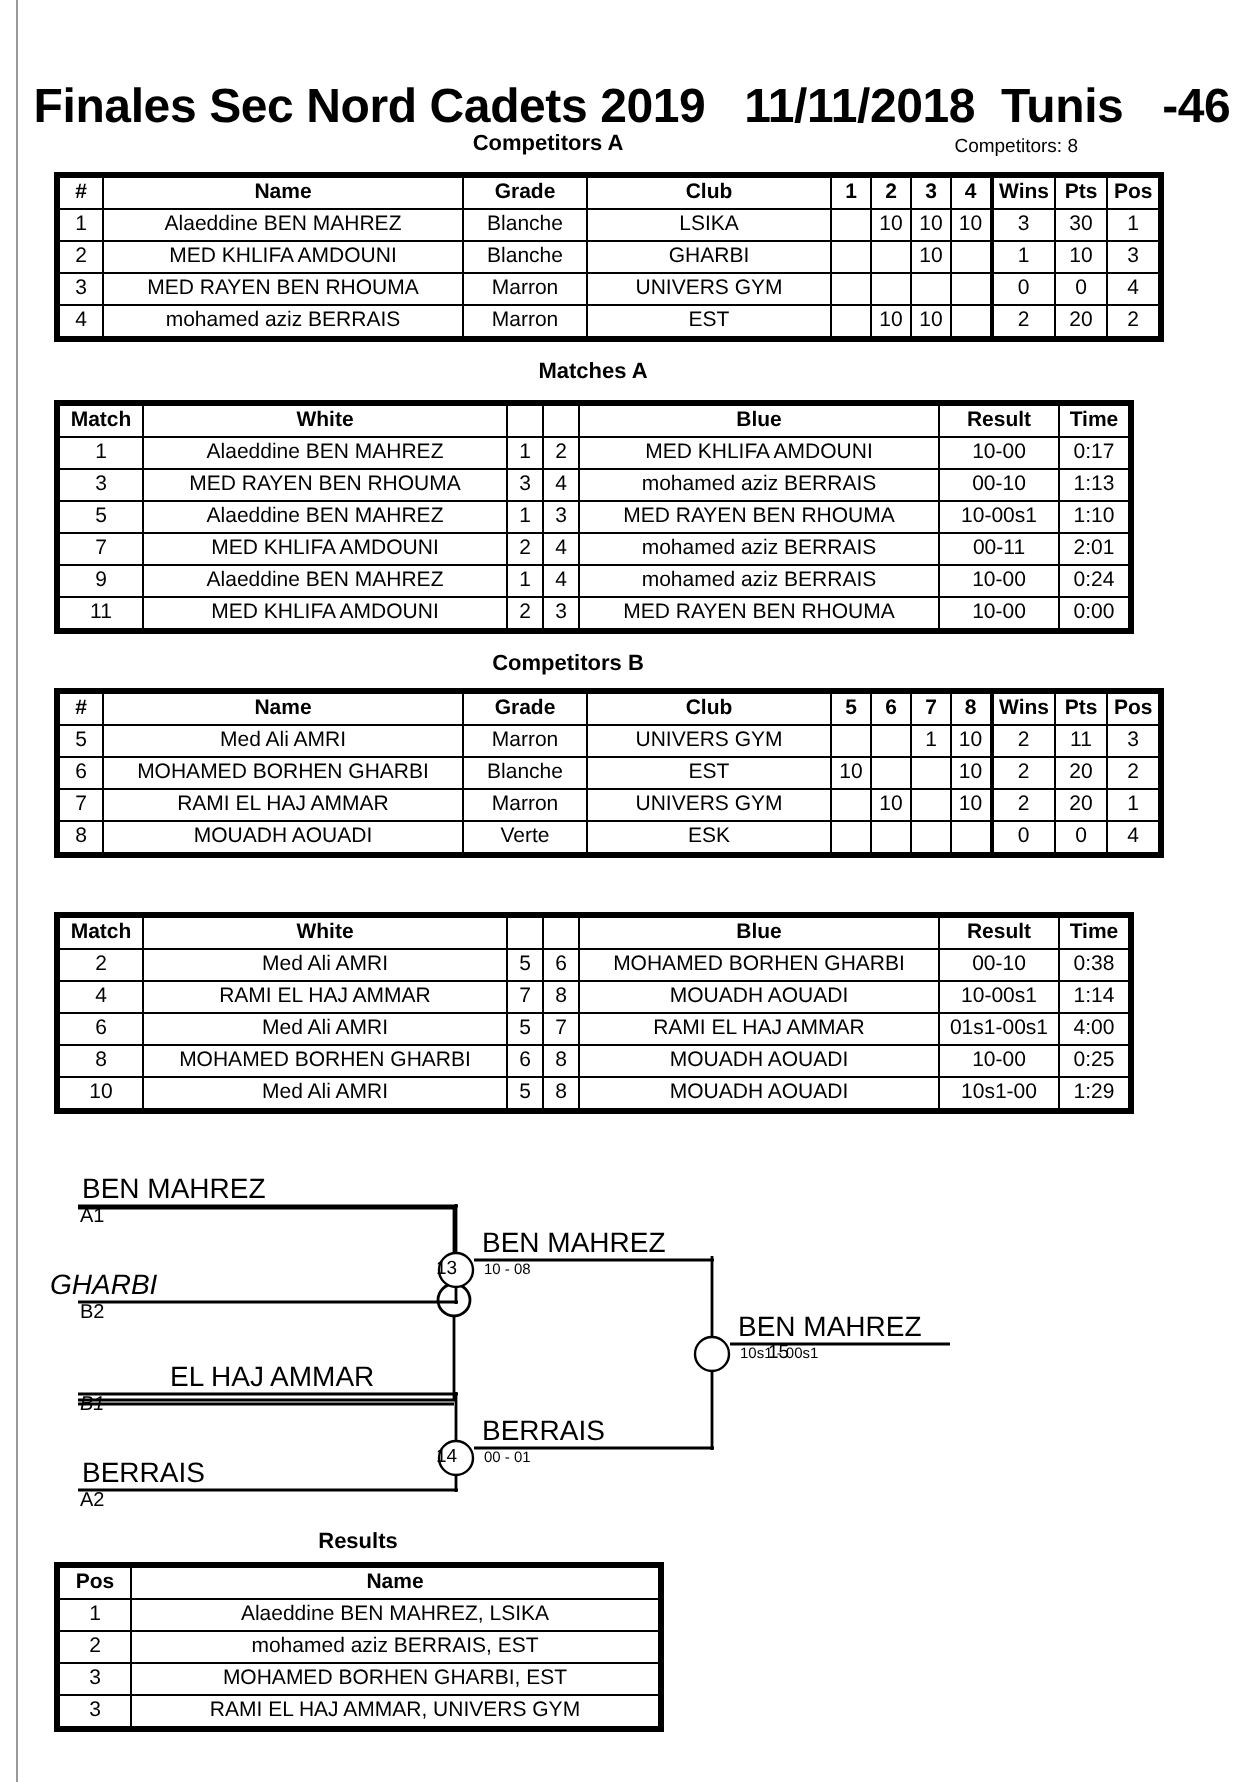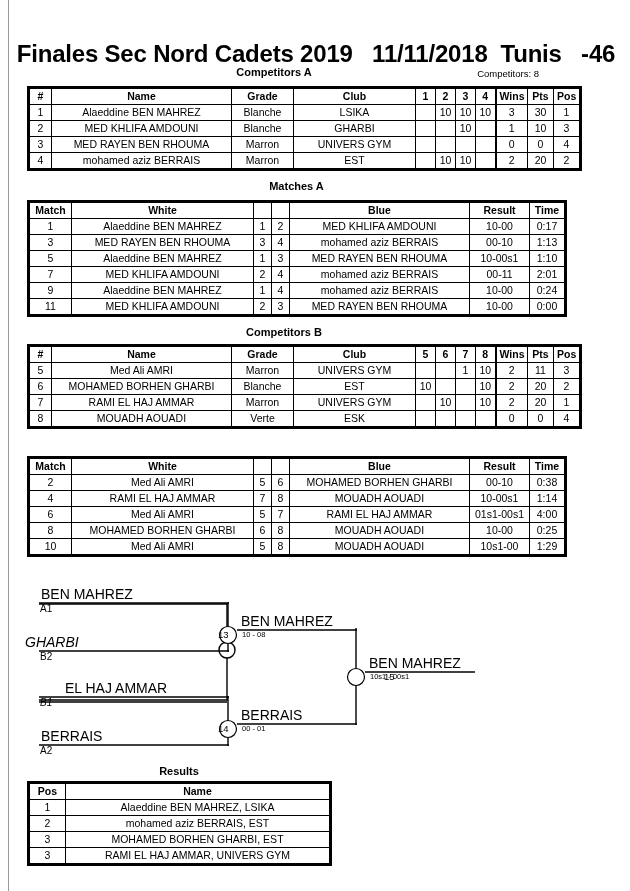--- a/index.html
+++ b/index.html
@@ -478,21 +478,21 @@
       <circle cx="19" cy="17" r="8.5" fill="#fff" stroke="#000" stroke-width="1.2"></circle>
     </svg>
     <div class="bk-num" style="left:209px; top:47px;">13</div>
 
     <div class="bk-name" style="left:232px; top:33px;">BEN MAHREZ</div>
     <svg style="position:absolute; left:228px; top:49px;" width="120" height="2">
       <line x1="0" y1="1" x2="120" y2="1" stroke="#000" stroke-width="1.4"></line>
     </svg>
     <div class="bk-score" style="left:233px; top:50px;">10 - 08</div>
 
-    <div class="bk-name" style="left:24px; top:100px;padding-left:32px;">EL HAJ AMMAR</div>
+    <div class="bk-name" style="left:44px; top:100px;padding-left:32px;">EL HAJ AMMAR</div>
     <svg style="position:absolute; left:30px; top:116px;" width="190" height="2">
       <line x1="0" y1="1" x2="190" y2="1" stroke="#000" stroke-width="1.4"></line>
     </svg>
     <div class="bk-seed" style="left:31px; top:117px;font-style:italic;">B1</div>
 
     <div class="bk-name" style="left:32px; top:148px;">BERRAIS</div>
     <svg style="position:absolute; left:30px; top:164px;" width="190" height="2">
       <line x1="0" y1="1" x2="190" y2="1" stroke="#000" stroke-width="1.4"></line>
     </svg>
     <div class="bk-seed" style="left:31px; top:165px;">A2</div>

